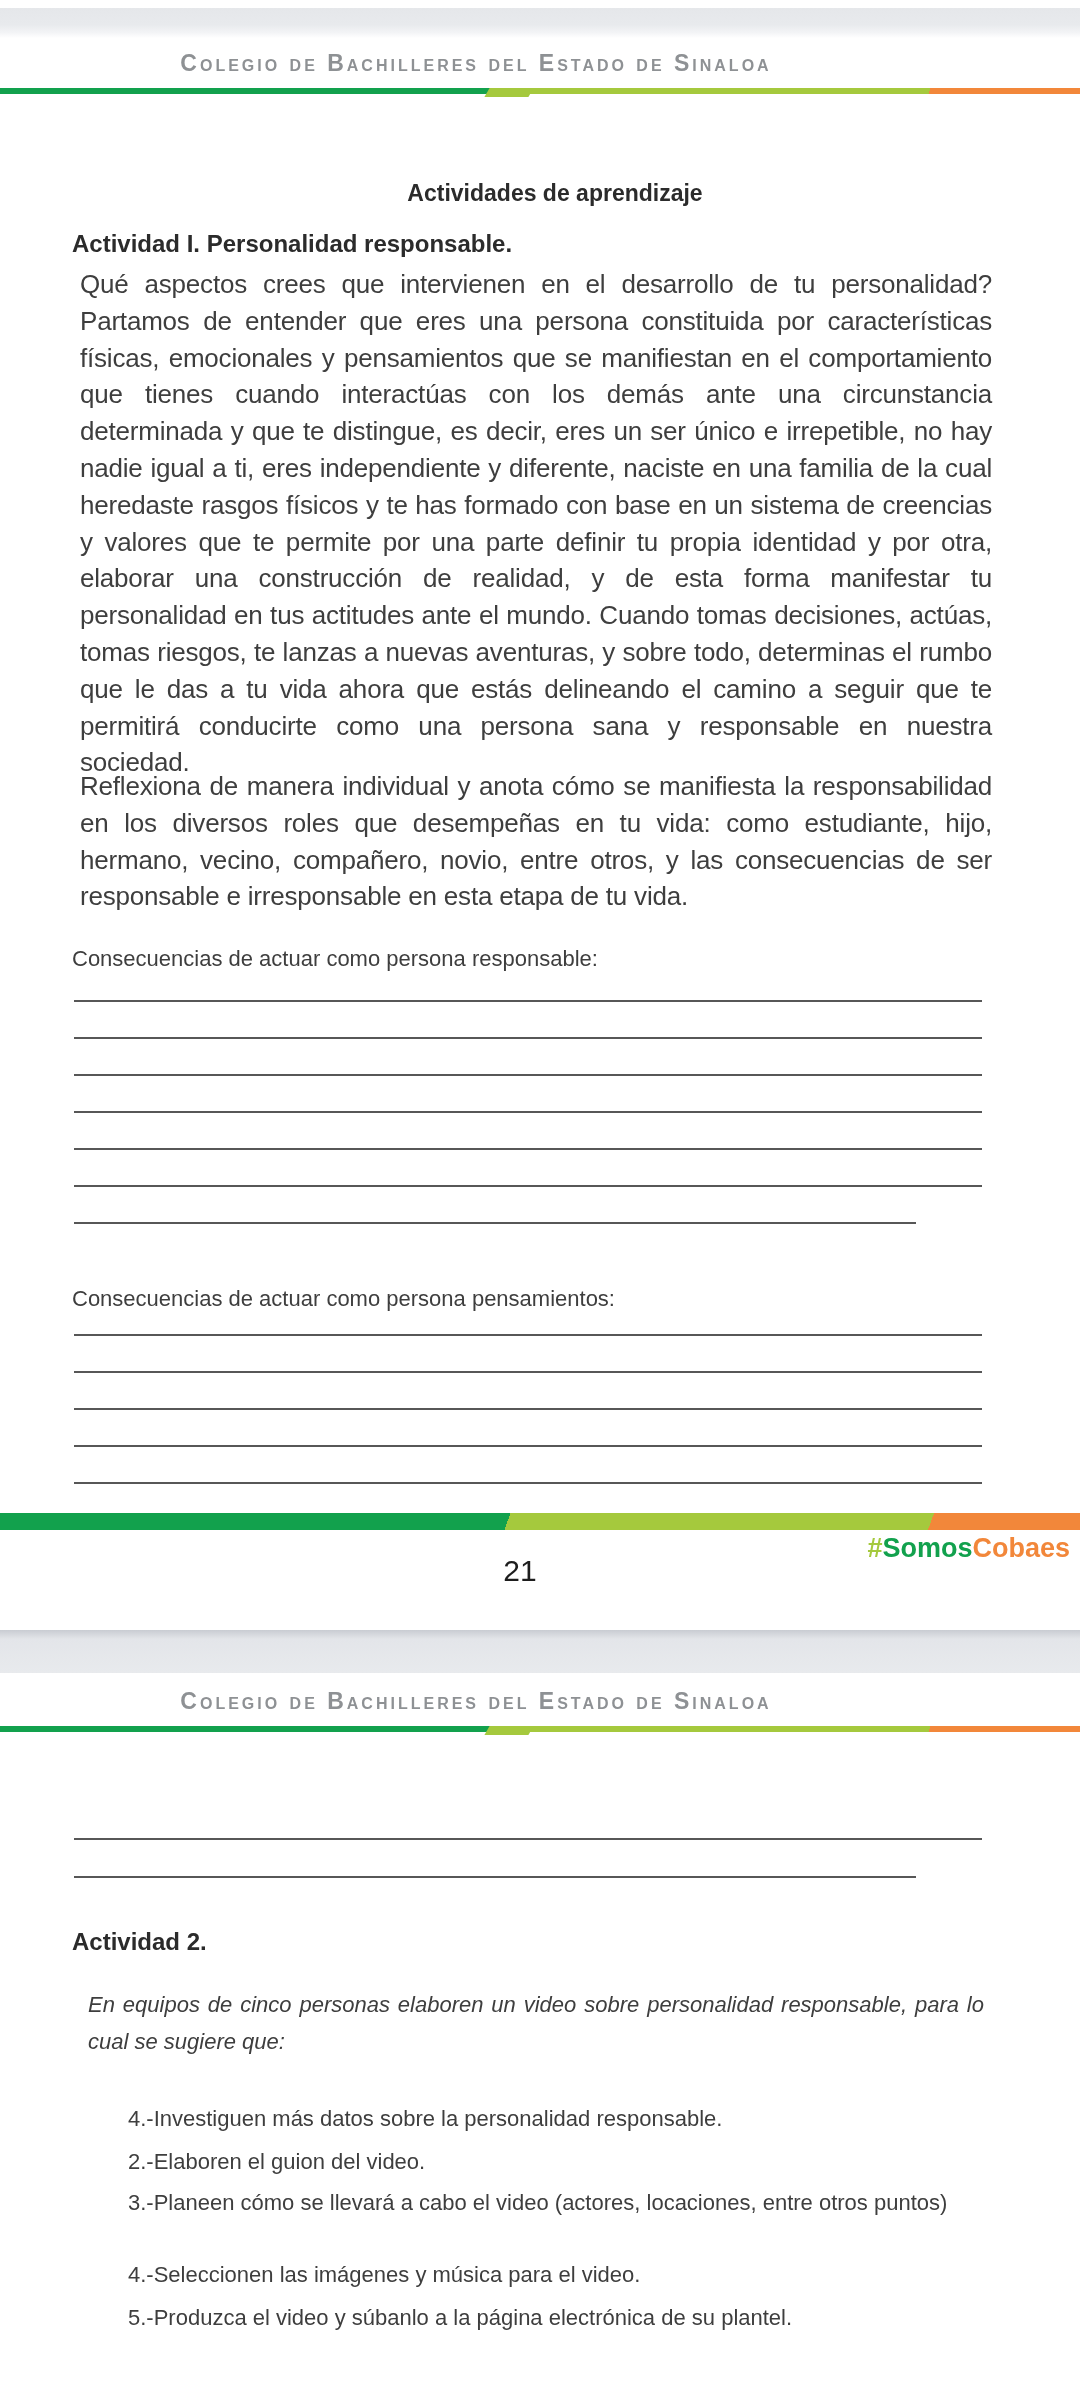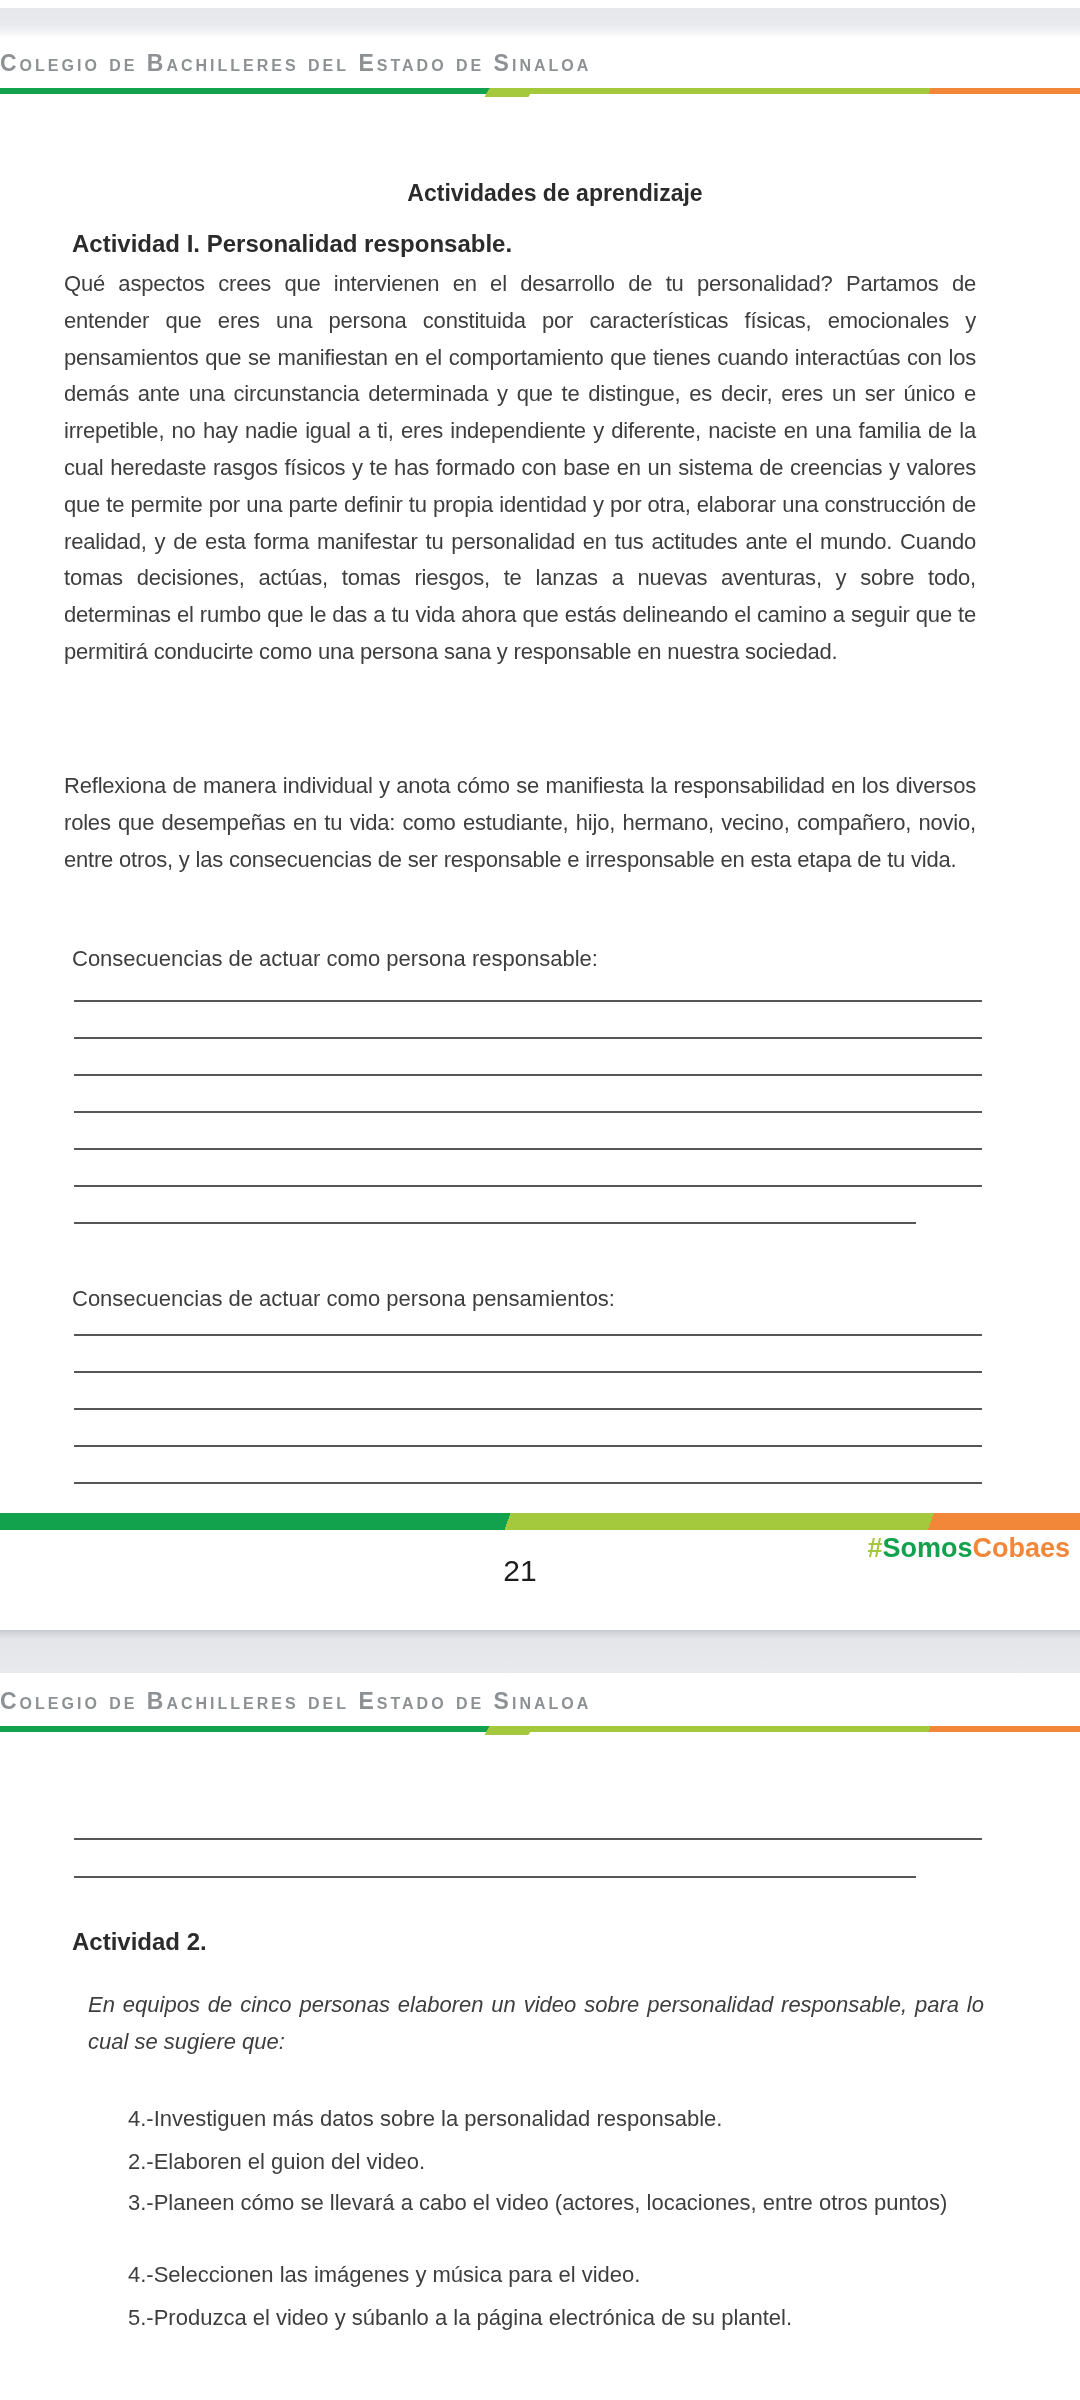--- a/index.html
+++ b/index.html
@@ -7,33 +7,33 @@
        font-family:"Liberation Sans","DejaVu Sans",sans-serif;color:#3e3e3e;}
   .viewer{position:absolute;inset:0;}
 
   
   .gap-top{position:absolute;left:0;top:8px;width:1080px;height:30px;
            background:linear-gradient(to bottom,#e5e7ea 0,#e8eaed 55%,#f3f4f6 82%,#ffffff 100%);}
   .gap-mid{position:absolute;left:0;top:1630px;width:1080px;height:43px;
            background:linear-gradient(to bottom,#c9ccd2 0,#e3e5e9 9px,#e8eaed 100%);}
 
   
-  .brand-title{position:absolute;left:0;width:952px;
+  .brand-title{position:absolute;left:0;width:952px;text-align:center;
                font-variant:small-caps;font-weight:700;font-size:23px;line-height:30px;
                letter-spacing:3px;color:#8e9194;}
   .brand-rule{position:absolute;left:0;width:1080px;height:6px;
               background:linear-gradient(110deg,var(--green) 0 47%,var(--lgreen) 47% 86%,var(--orange) 86% 100%);}
   .joint-notch{position:absolute;left:487px;top:0;width:44px;height:9px;
                background:var(--lgreen);transform:skewX(-30deg);}
 
   
   .doc-title{position:absolute;left:0;width:1080px;text-align:center;
              font-weight:700;font-size:23px;color:#2b2b2b;margin-left:15px;}
   .heading{position:absolute;left:72px;font-weight:700;font-size:24px;color:#2b2b2b;text-align:center;}
-  .para{position:absolute;left:64px;width:912px;font-size:22px;line-height:36.8px;
+  .para{position:absolute;left:80px;width:912px;font-size:26px;line-height:36.8px;
         text-align:justify;letter-spacing:-0.2px;}
   .intro-italic{position:absolute;left:88px;width:896px;font-size:22px;line-height:37px;
                 font-style:italic;text-align:justify;}
   .list-item{position:absolute;left:72px;width:912px;font-size:22px;line-height:37px;
              text-indent:56px;text-align:justify;}
   .label{position:absolute;left:72px;font-size:22px;}
 
   
   .wline{position:absolute;left:74px;height:0;border-top:2px solid #575757;}
   .wline.full{width:908px;}

